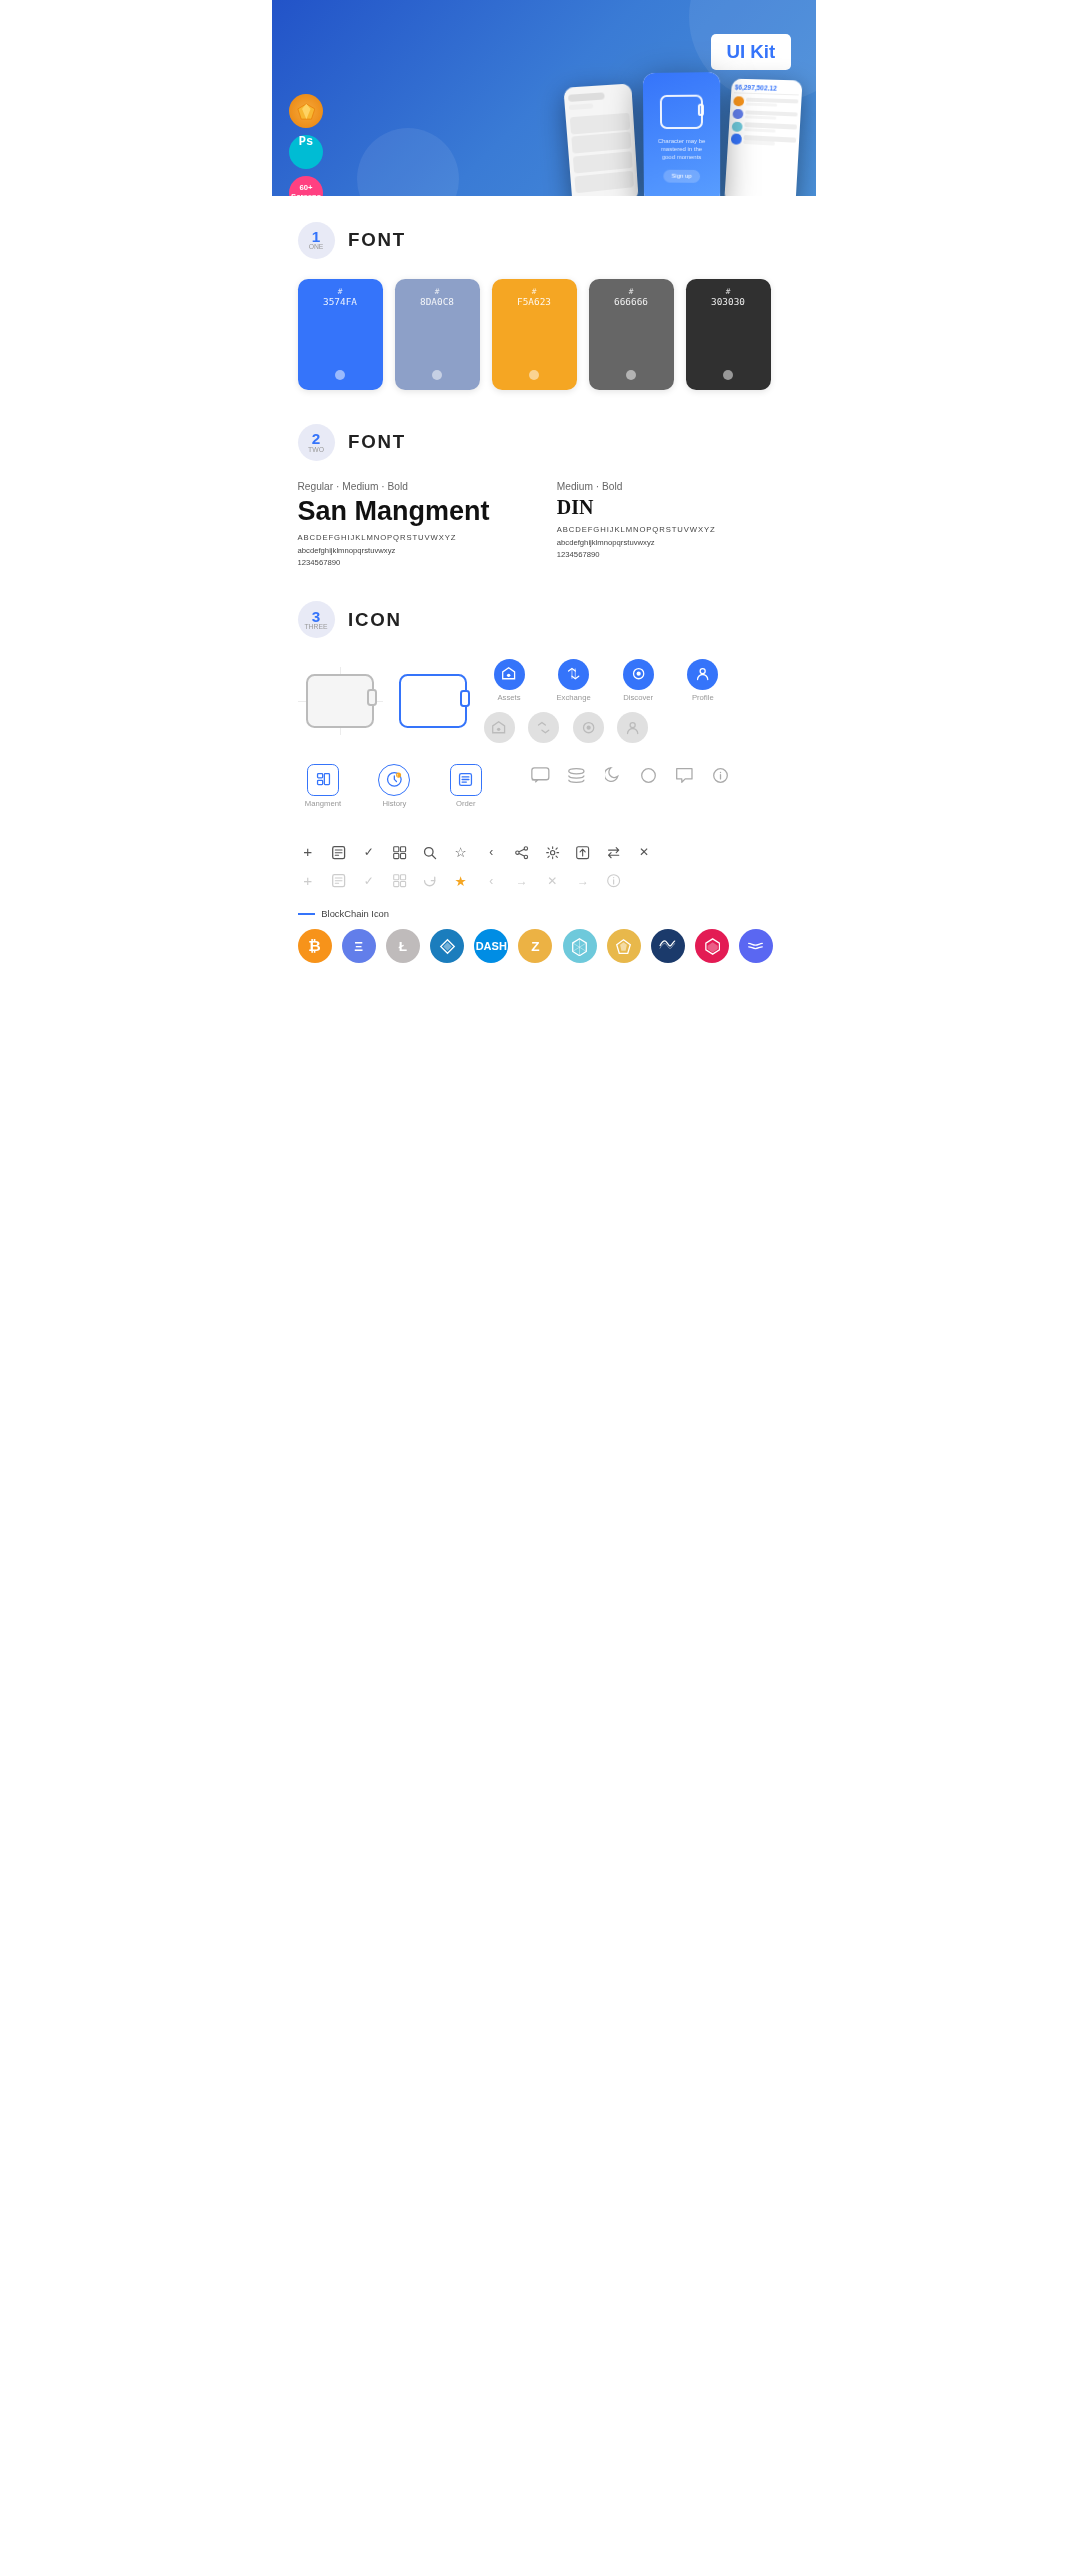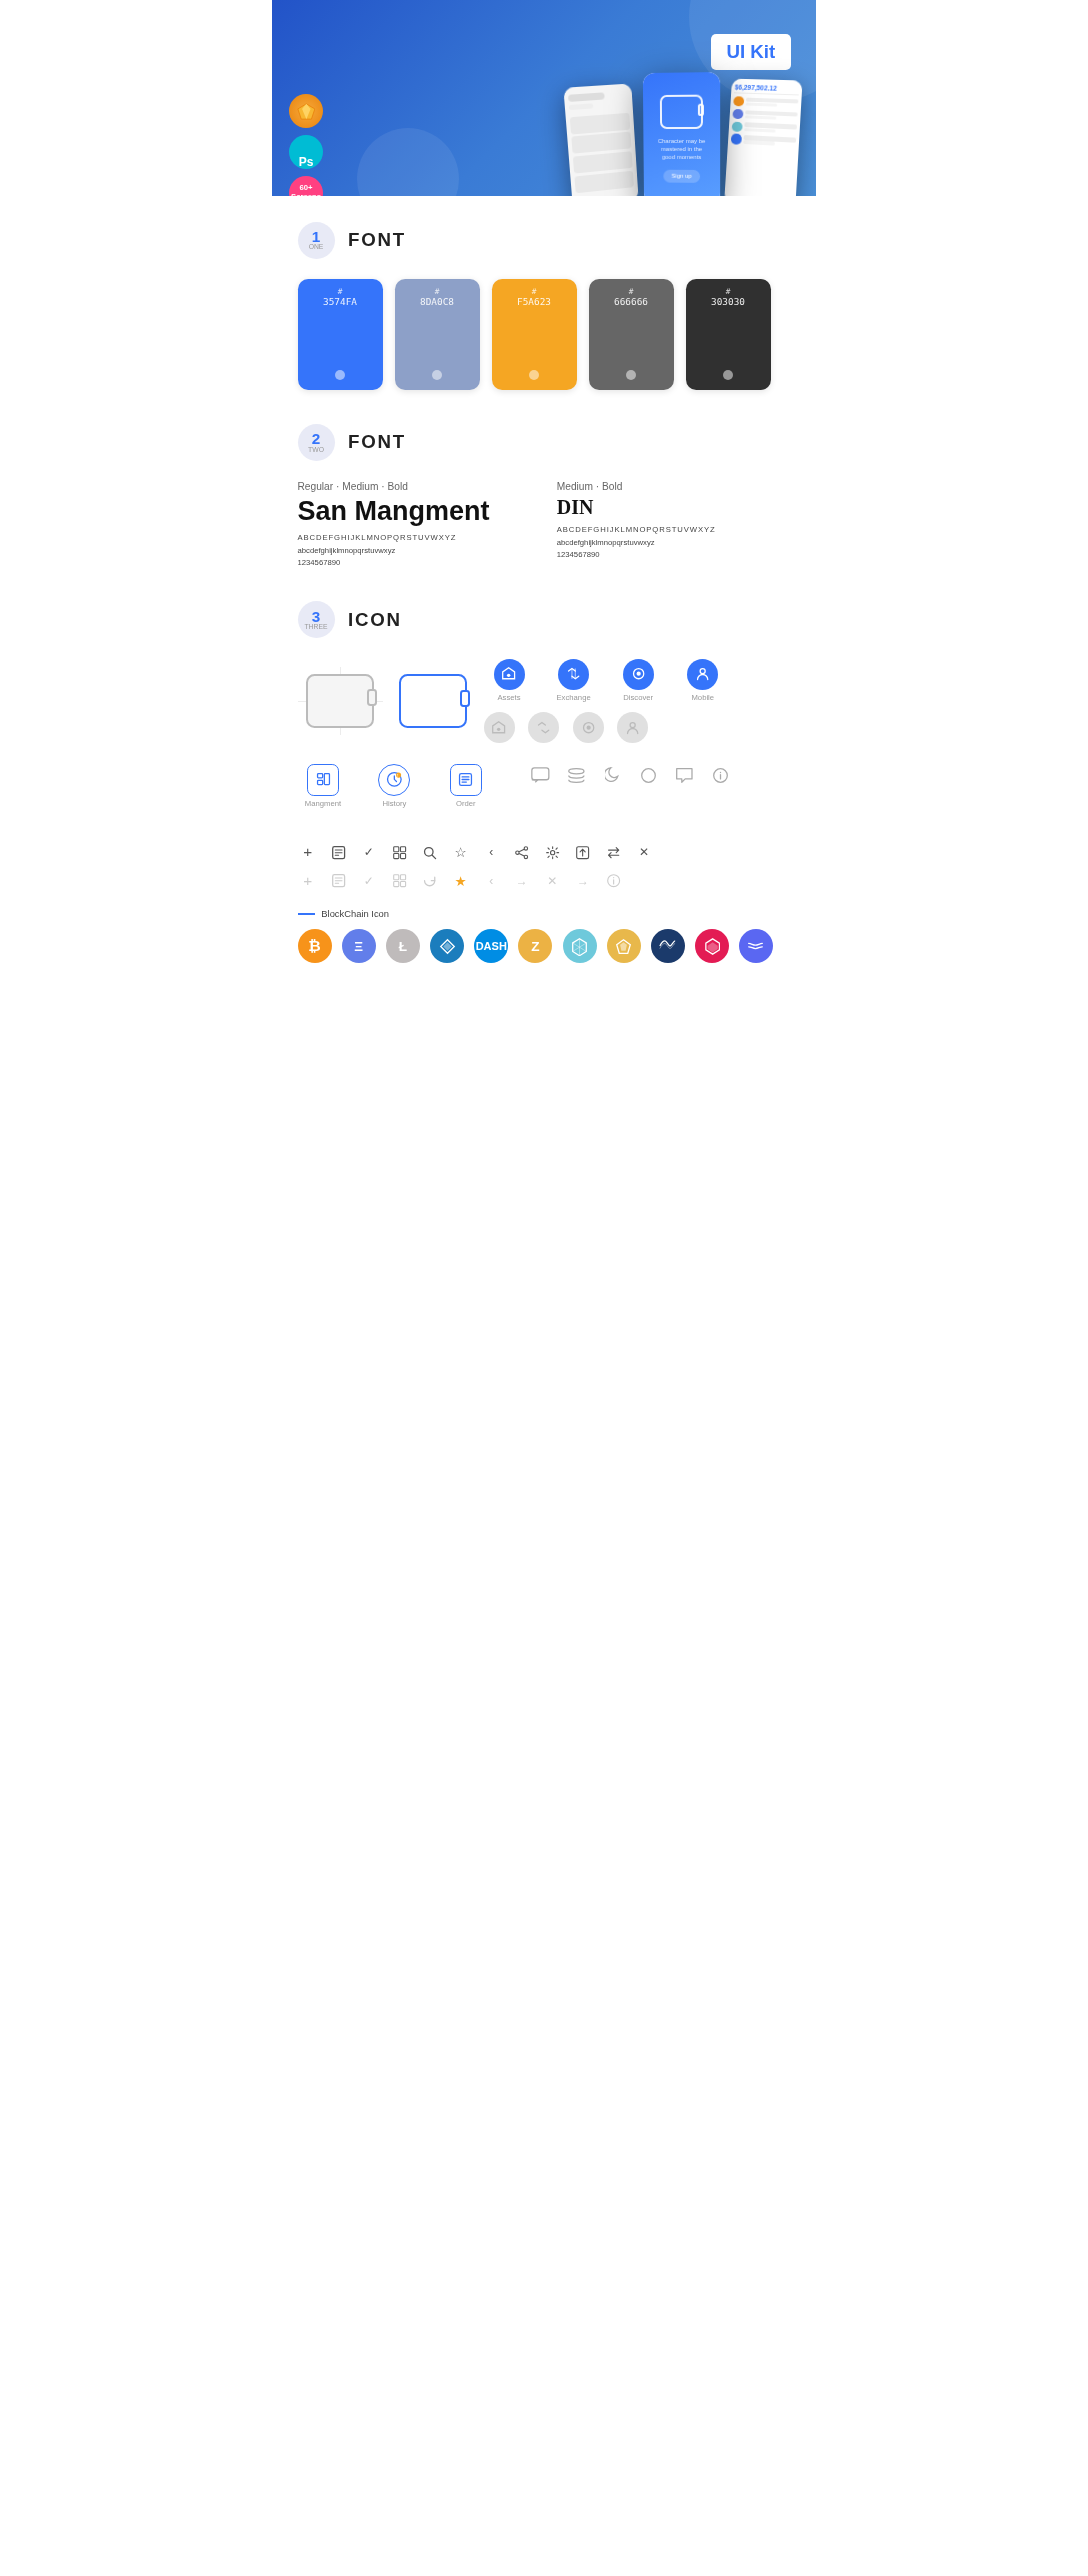--- a/index.html
+++ b/index.html
@@ -45,22 +45,22 @@
       width: 34px; height: 34px;
       background: radial-gradient(circle, #f7a93b, #e8820c);
       border-radius: 50%;
       display: flex; align-items: center; justify-content: center;
       color: #fff; font-size: 15.3px; font-weight: bold;
     }
     .hero-icon-ps {
       width: 34px; height: 34px;
       background: #00bcd4;
       border-radius: 50%;
-      display: flex; align-items: flex-end; justify-content: center;
-      color: #fff; font-size: 10.2px; font-weight: bold;
+      display: flex; align-items: flex-start; justify-content: center;
+      color: #fff; font-size: 10.2px; font-weight: bold; font-family: Liberation Mono, monospace;
     }
     .hero-icon-screens {
       width: 34px; height: 34px;
       background: #ff4081;
       border-radius: 50%;
       display: flex; align-items: center; justify-content: center;
       color: #fff; font-size: 6.8px; font-weight: bold;
       text-align: center;
       line-height: 1.1;
     }
@@ -418,21 +418,21 @@
             <span class="icon-label">Discover</span>
           </div>
 
           <div class="icon-item">
             <div style="width:31px;height:31px;background:#3574fa;border-radius:50%;display:flex;align-items:center;justify-content:center;">
               <svg width="15.3" height="15.3" viewBox="0 0 18 18" fill="none">
                 <circle cx="9" cy="6" r="3" stroke="white" stroke-width="1.5"></circle>
                 <path d="M3 16c0-3.3 2.7-6 6-6s6 2.7 6 6" stroke="white" stroke-width="1.5" stroke-linecap="round"></path>
               </svg>
             </div>
-            <span class="icon-label">Mobile</span>
+            <span class="icon-label">Profile</span>
           </div>
         </div>
 
         <div style="display:flex;gap:13.6px;">
           <div style="width:31px;height:31px;background:#e0e0e0;border-radius:50%;display:flex;align-items:center;justify-content:center;">
             <svg width="15.3" height="15.3" viewBox="0 0 18 18" fill="none">
               <polygon points="9,2 16,7 16,15 2,15 2,7" fill="none" stroke="#bbb" stroke-width="1.5"></polygon>
               <circle cx="9" cy="11" r="2" fill="#bbb"></circle>
             </svg>
           </div>

